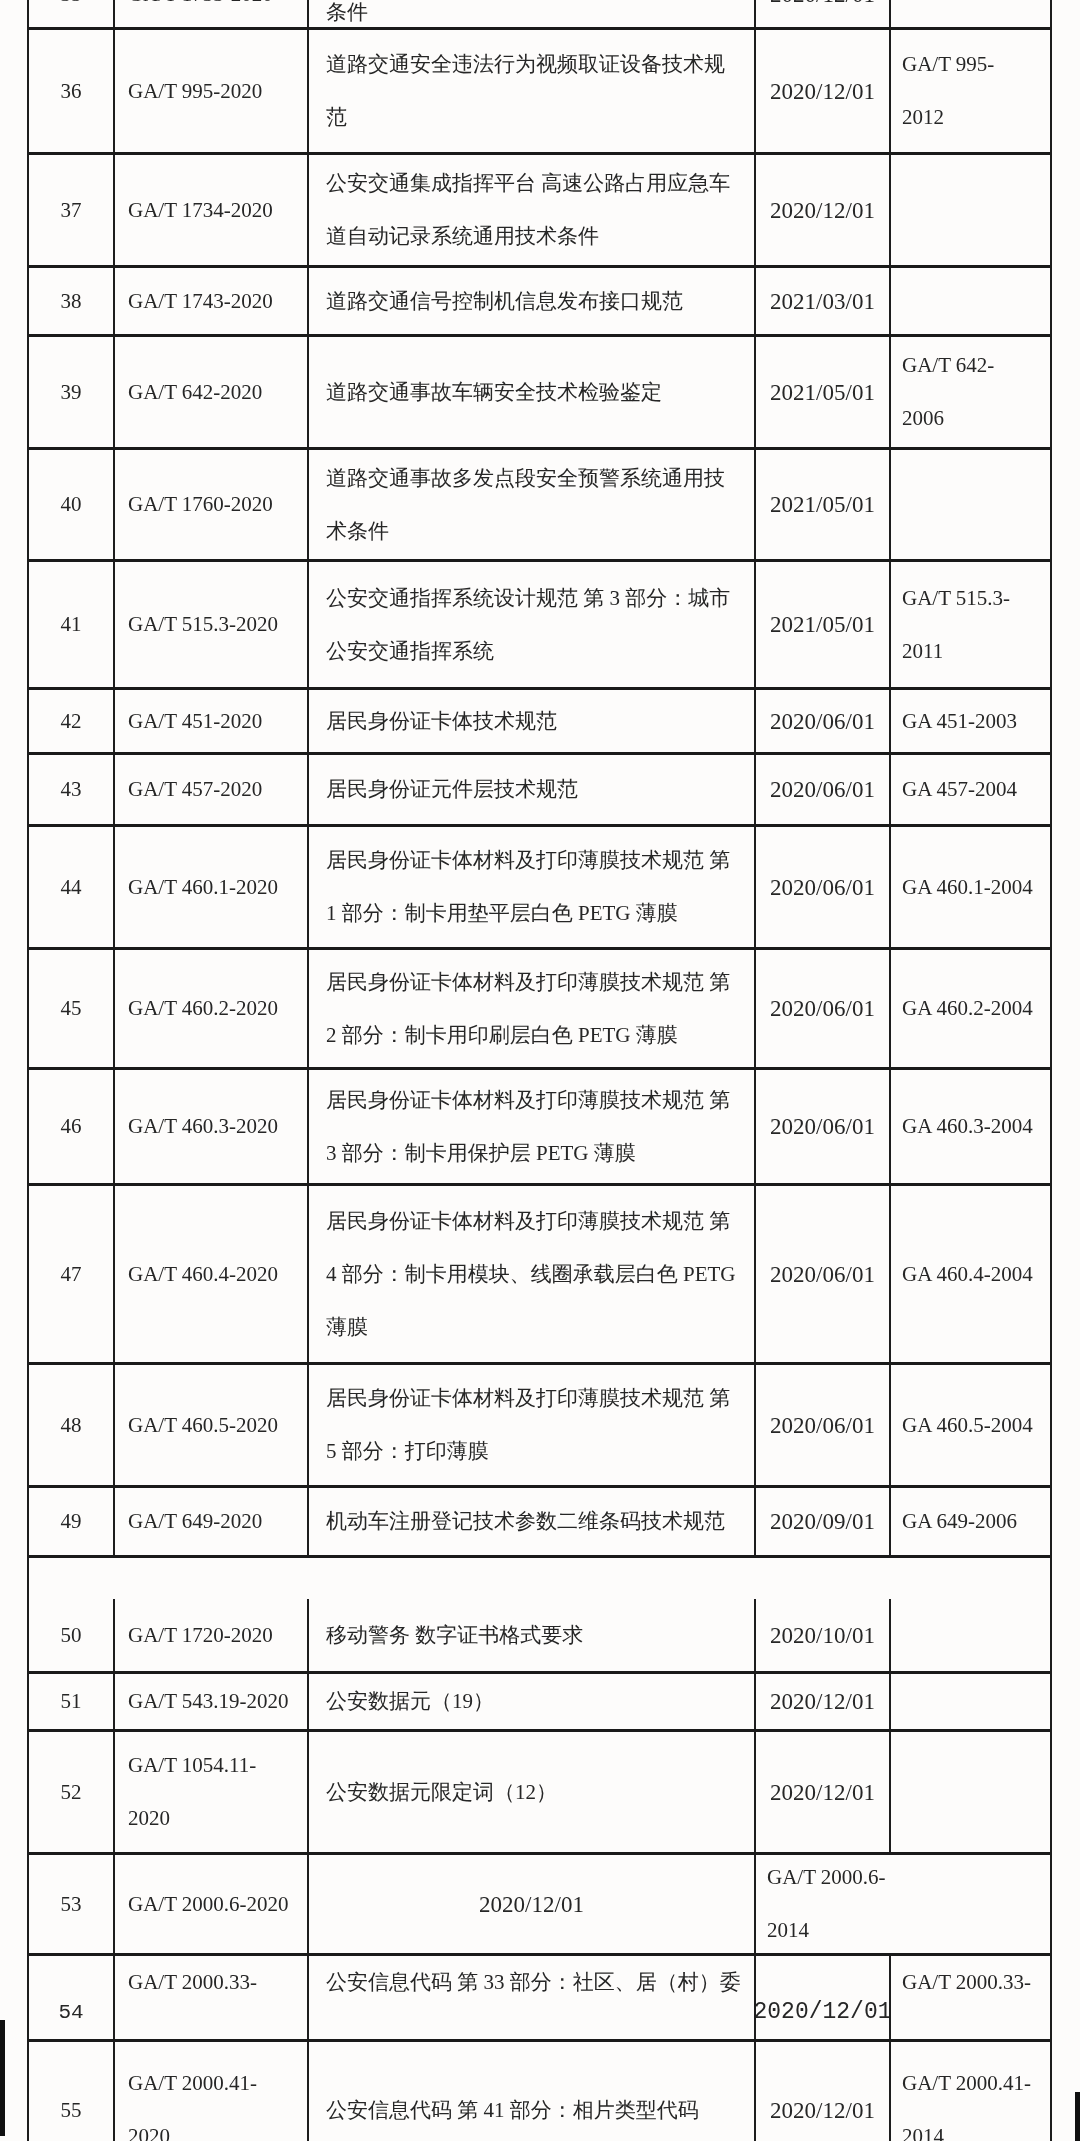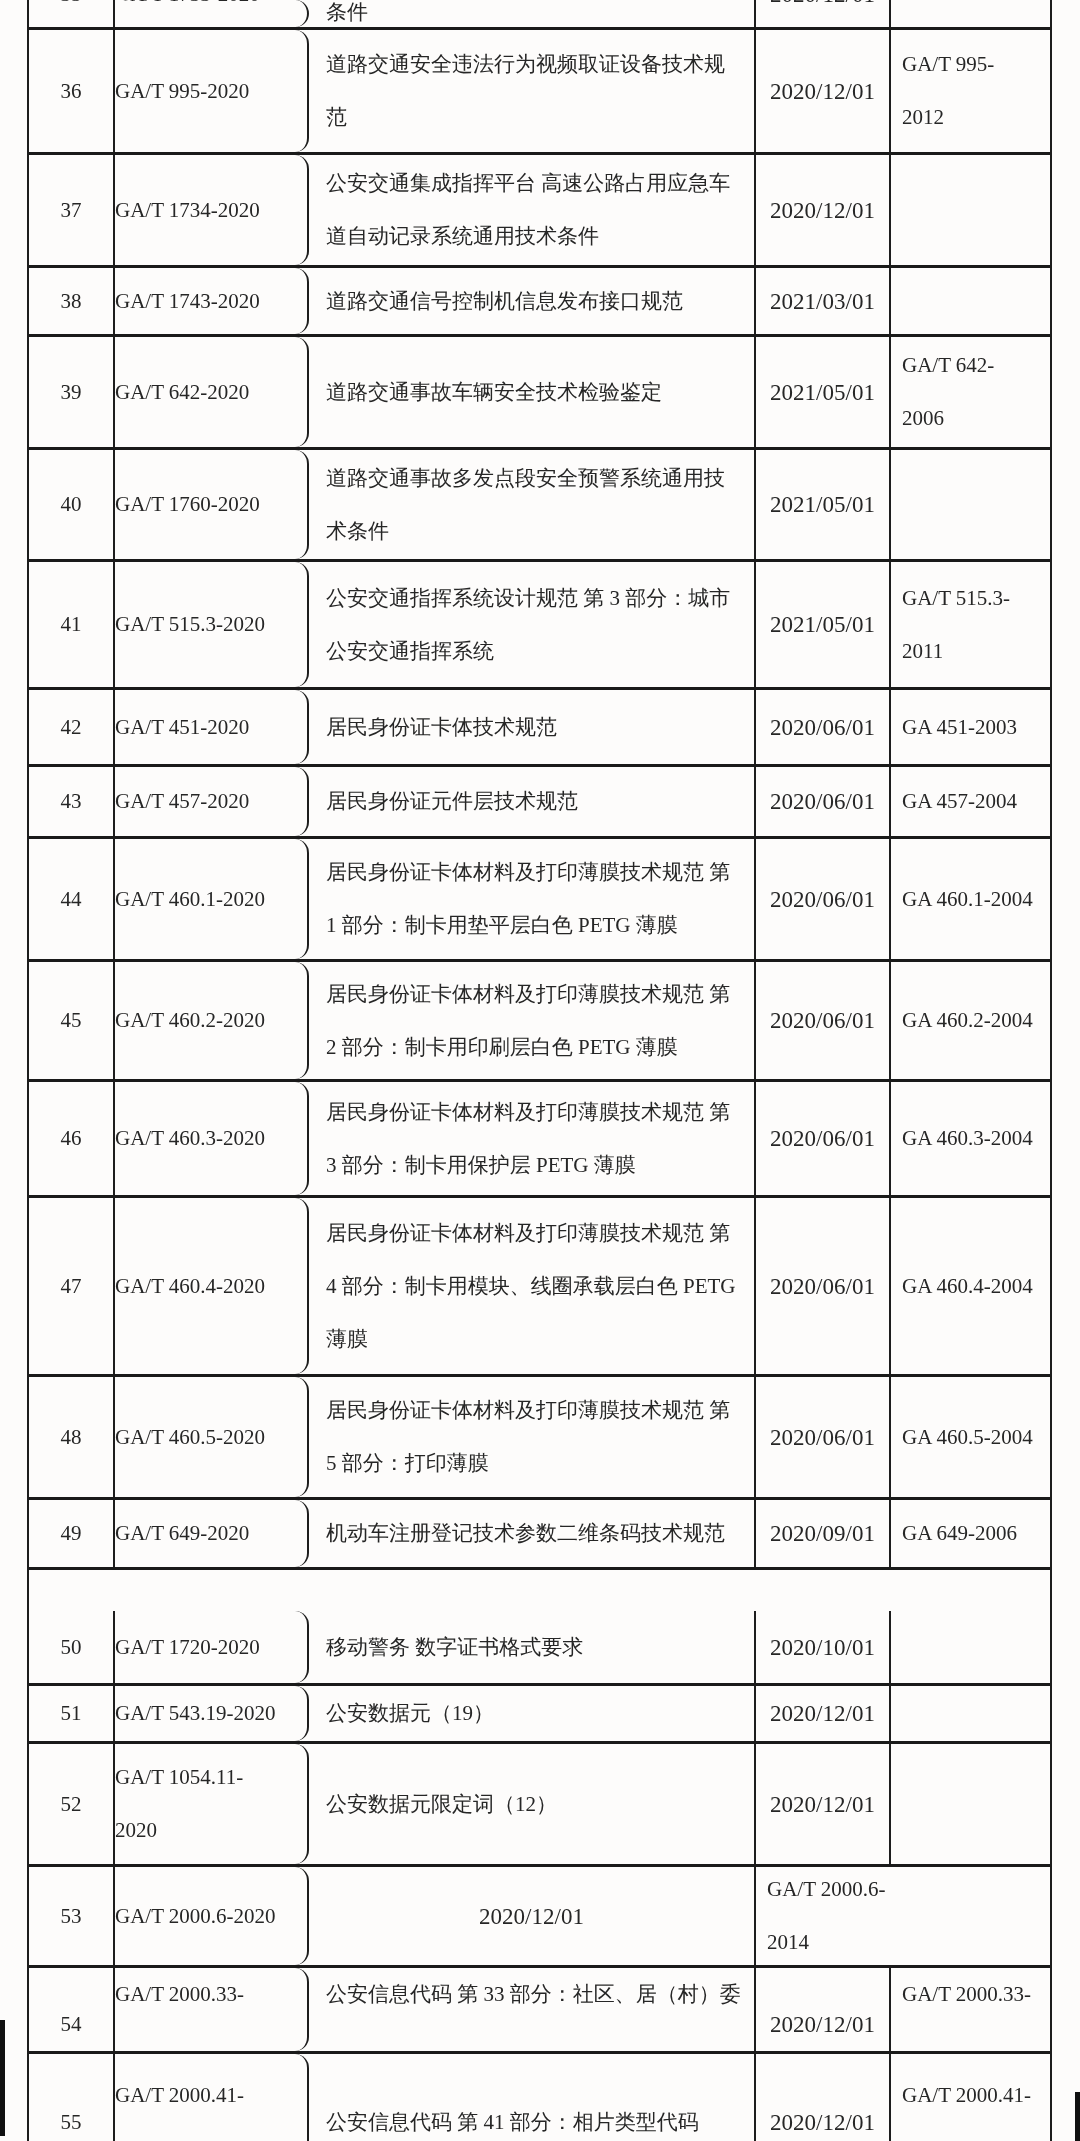--- a/index.html
+++ b/index.html
@@ -33,37 +33,37 @@
     overflow:hidden;
     font-size:21px;
   }
   .cell:last-child{border-right:none;}
   .cell span{
     display:block;
     white-space:pre-line;
     line-height:53px;
   }
   .cell-no{justify-content:center;}
-  .cell-code{padding-right:4px;border-radius:14px;}
+  .cell-code{padding-left:13px;padding-right:4px;}
   .cell-name{padding-left:17px;padding-right:6px;}
   .cell-date{justify-content:center;font-size:23px;}
   .cell-repl{padding-left:11px;padding-right:4px;}
 
   
   .clip-top .cell{align-items:flex-start;}
   .clip-top .cell span{margin-top:-32px;}
   .clip-top .cell-name{align-items:flex-end;}
   .clip-top .cell-name span{margin-top:0;line-height:27px;margin-bottom:1px;}
 
   
   .clip-bottom .cell-code,
   .clip-bottom .cell-name,
   .clip-bottom .cell-repl{align-items:flex-start;}
   .clip-bottom .cell-no,
-  .clip-bottom .cell-date{align-items:flex-end;}
+  .clip-bottom .cell-date{align-items:flex-end;font-family:Liberation Mono, monospace;}
 
   .artifact{position:absolute;background:#101010;}
   .artifact-left{left:0;top:2020px;width:5px;height:116px;}
   .artifact-right{right:0;top:2092px;width:5px;height:49px;}
 </style>
 </head>
 <body>
 
 <div class="page">
   <div class="table">
@@ -186,21 +186,21 @@
 公安交通指挥系统</span>
         </div>
         <div class="cell cell-date">
           <span>2021/05/01</span>
         </div>
         <div class="cell cell-repl">
           <span>GA/T 515.3-
 2011</span>
         </div>
       </div>
-      <div class="row" style="height: 77px; text-align: center;">
+      <div class="row" style="height: 65px; text-align: center;">
         <div class="cell cell-no">
           <span>42</span>
         </div>
         <div class="cell cell-code">
           <span>GA/T 451-2020</span>
         </div>
         <div class="cell cell-name">
           <span>居民身份证卡体技术规范</span>
         </div>
         <div class="cell cell-date">

